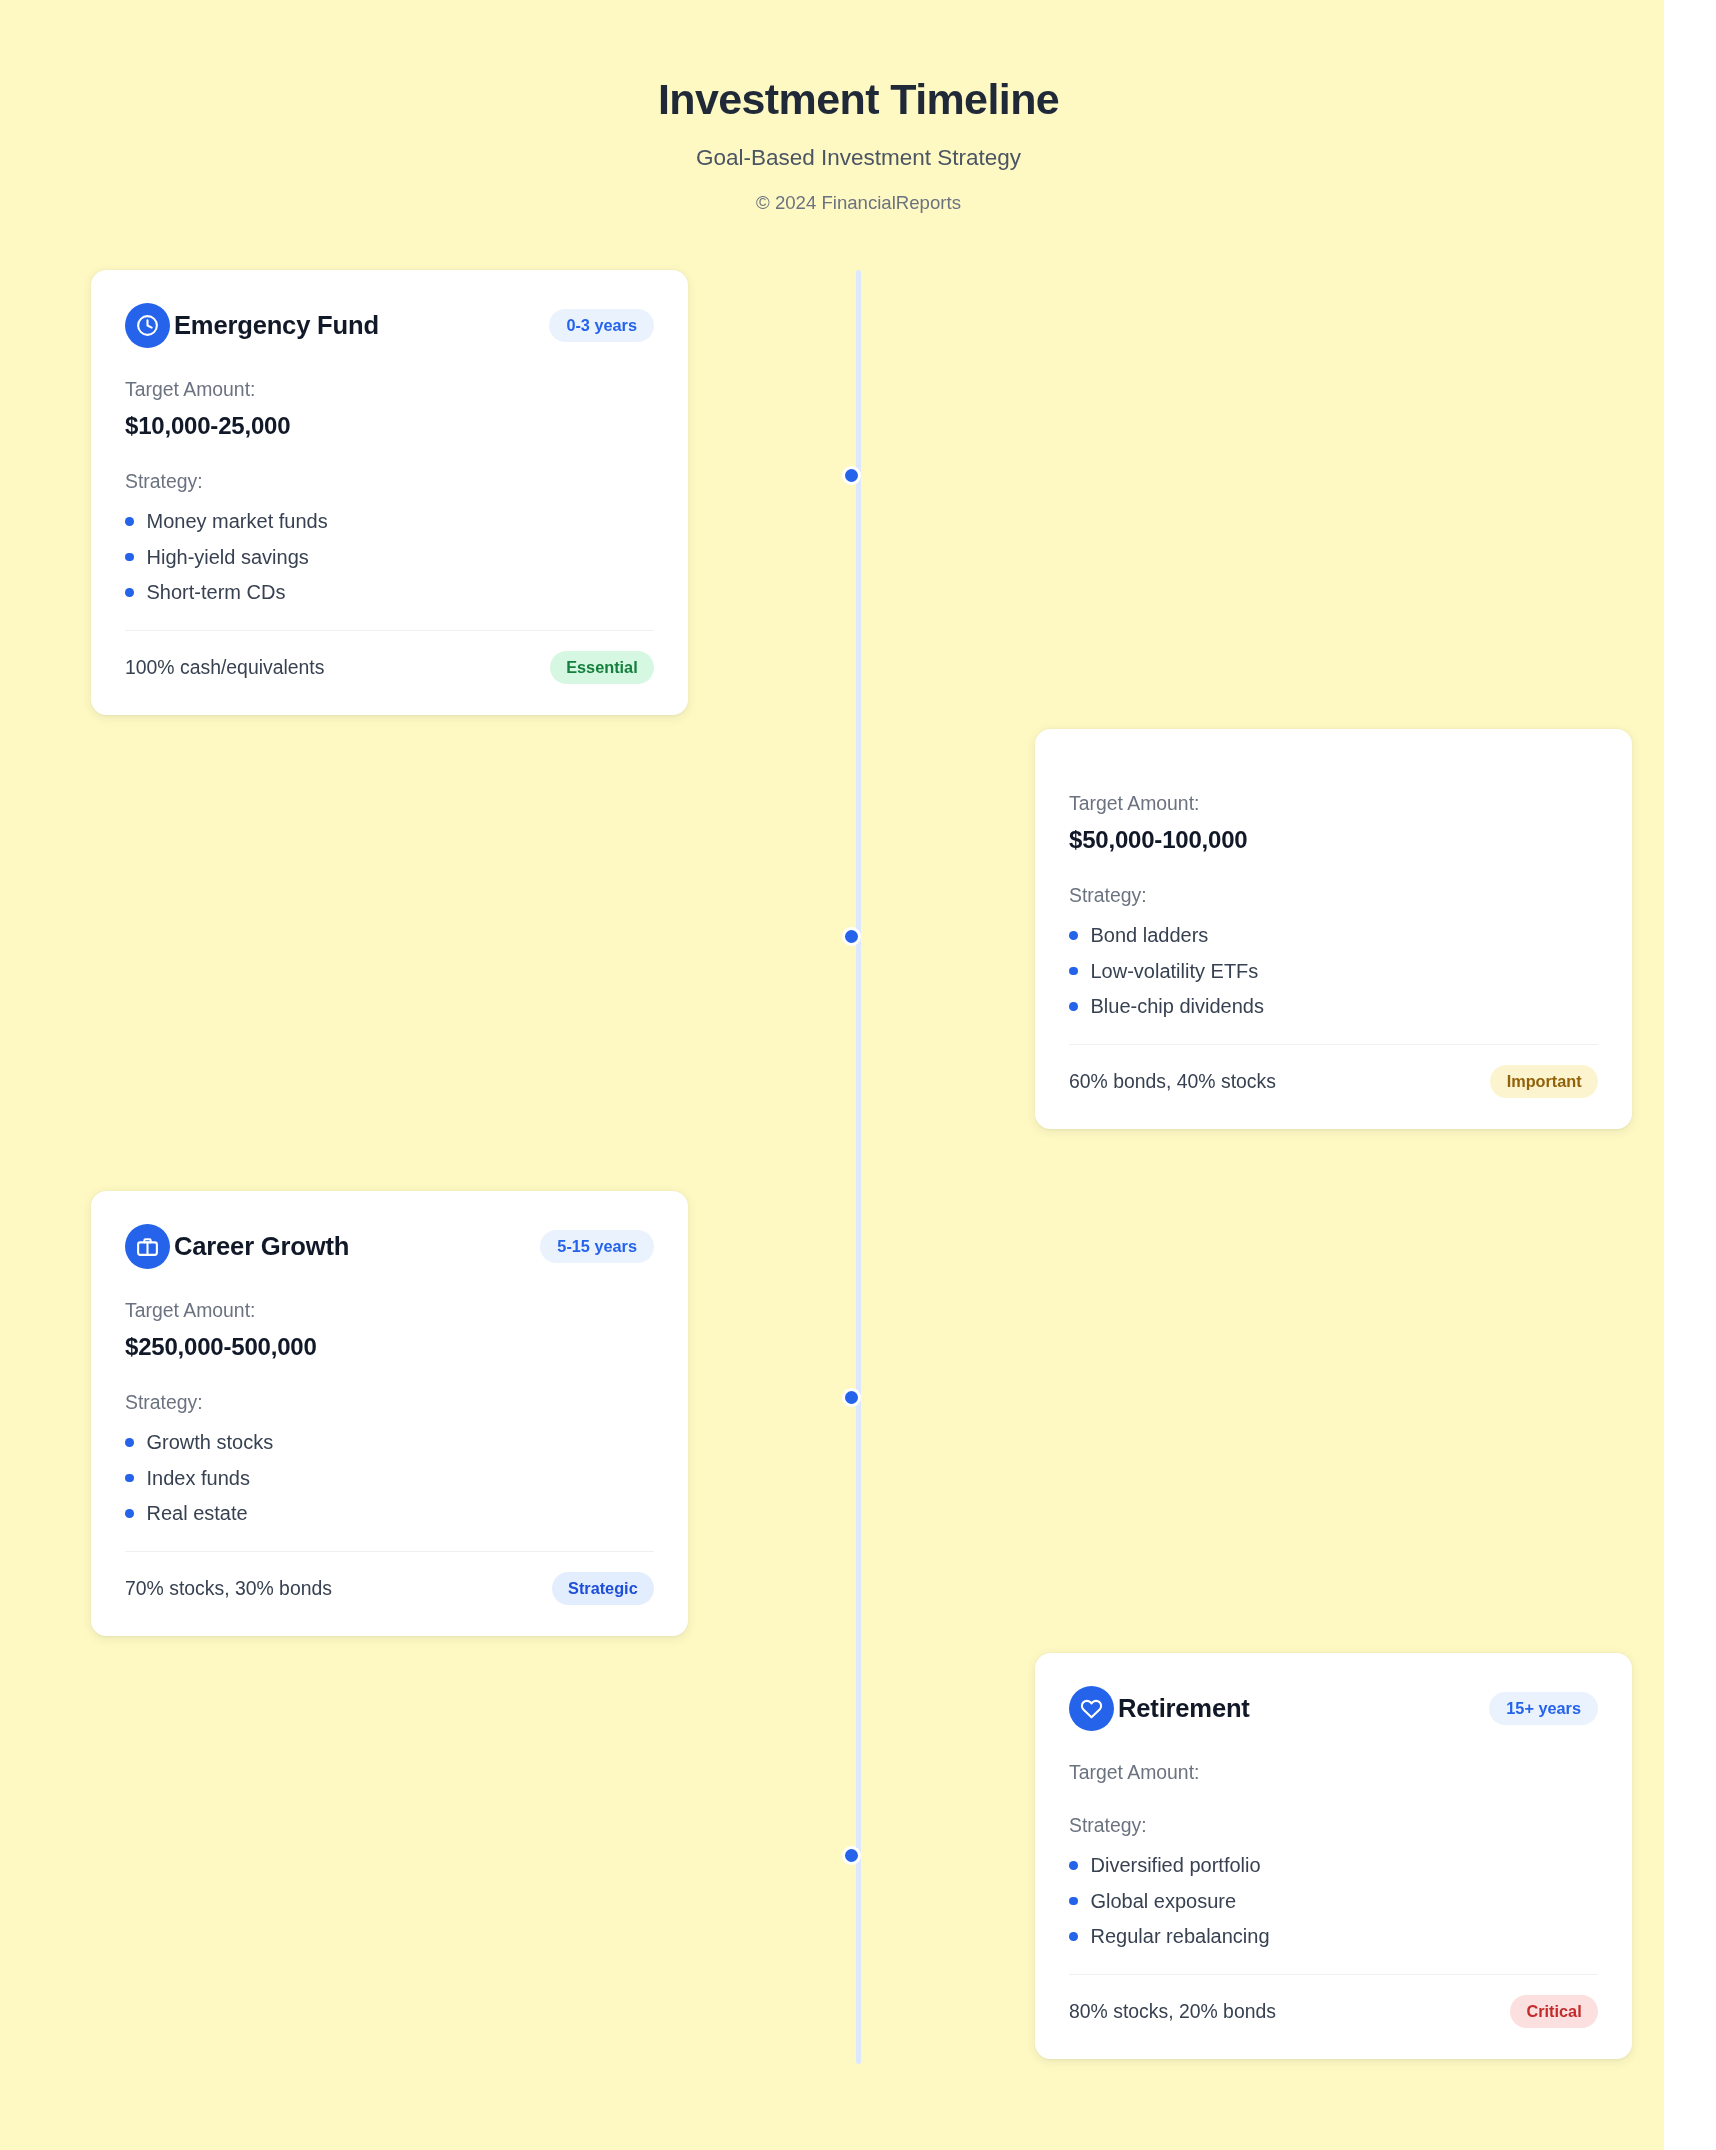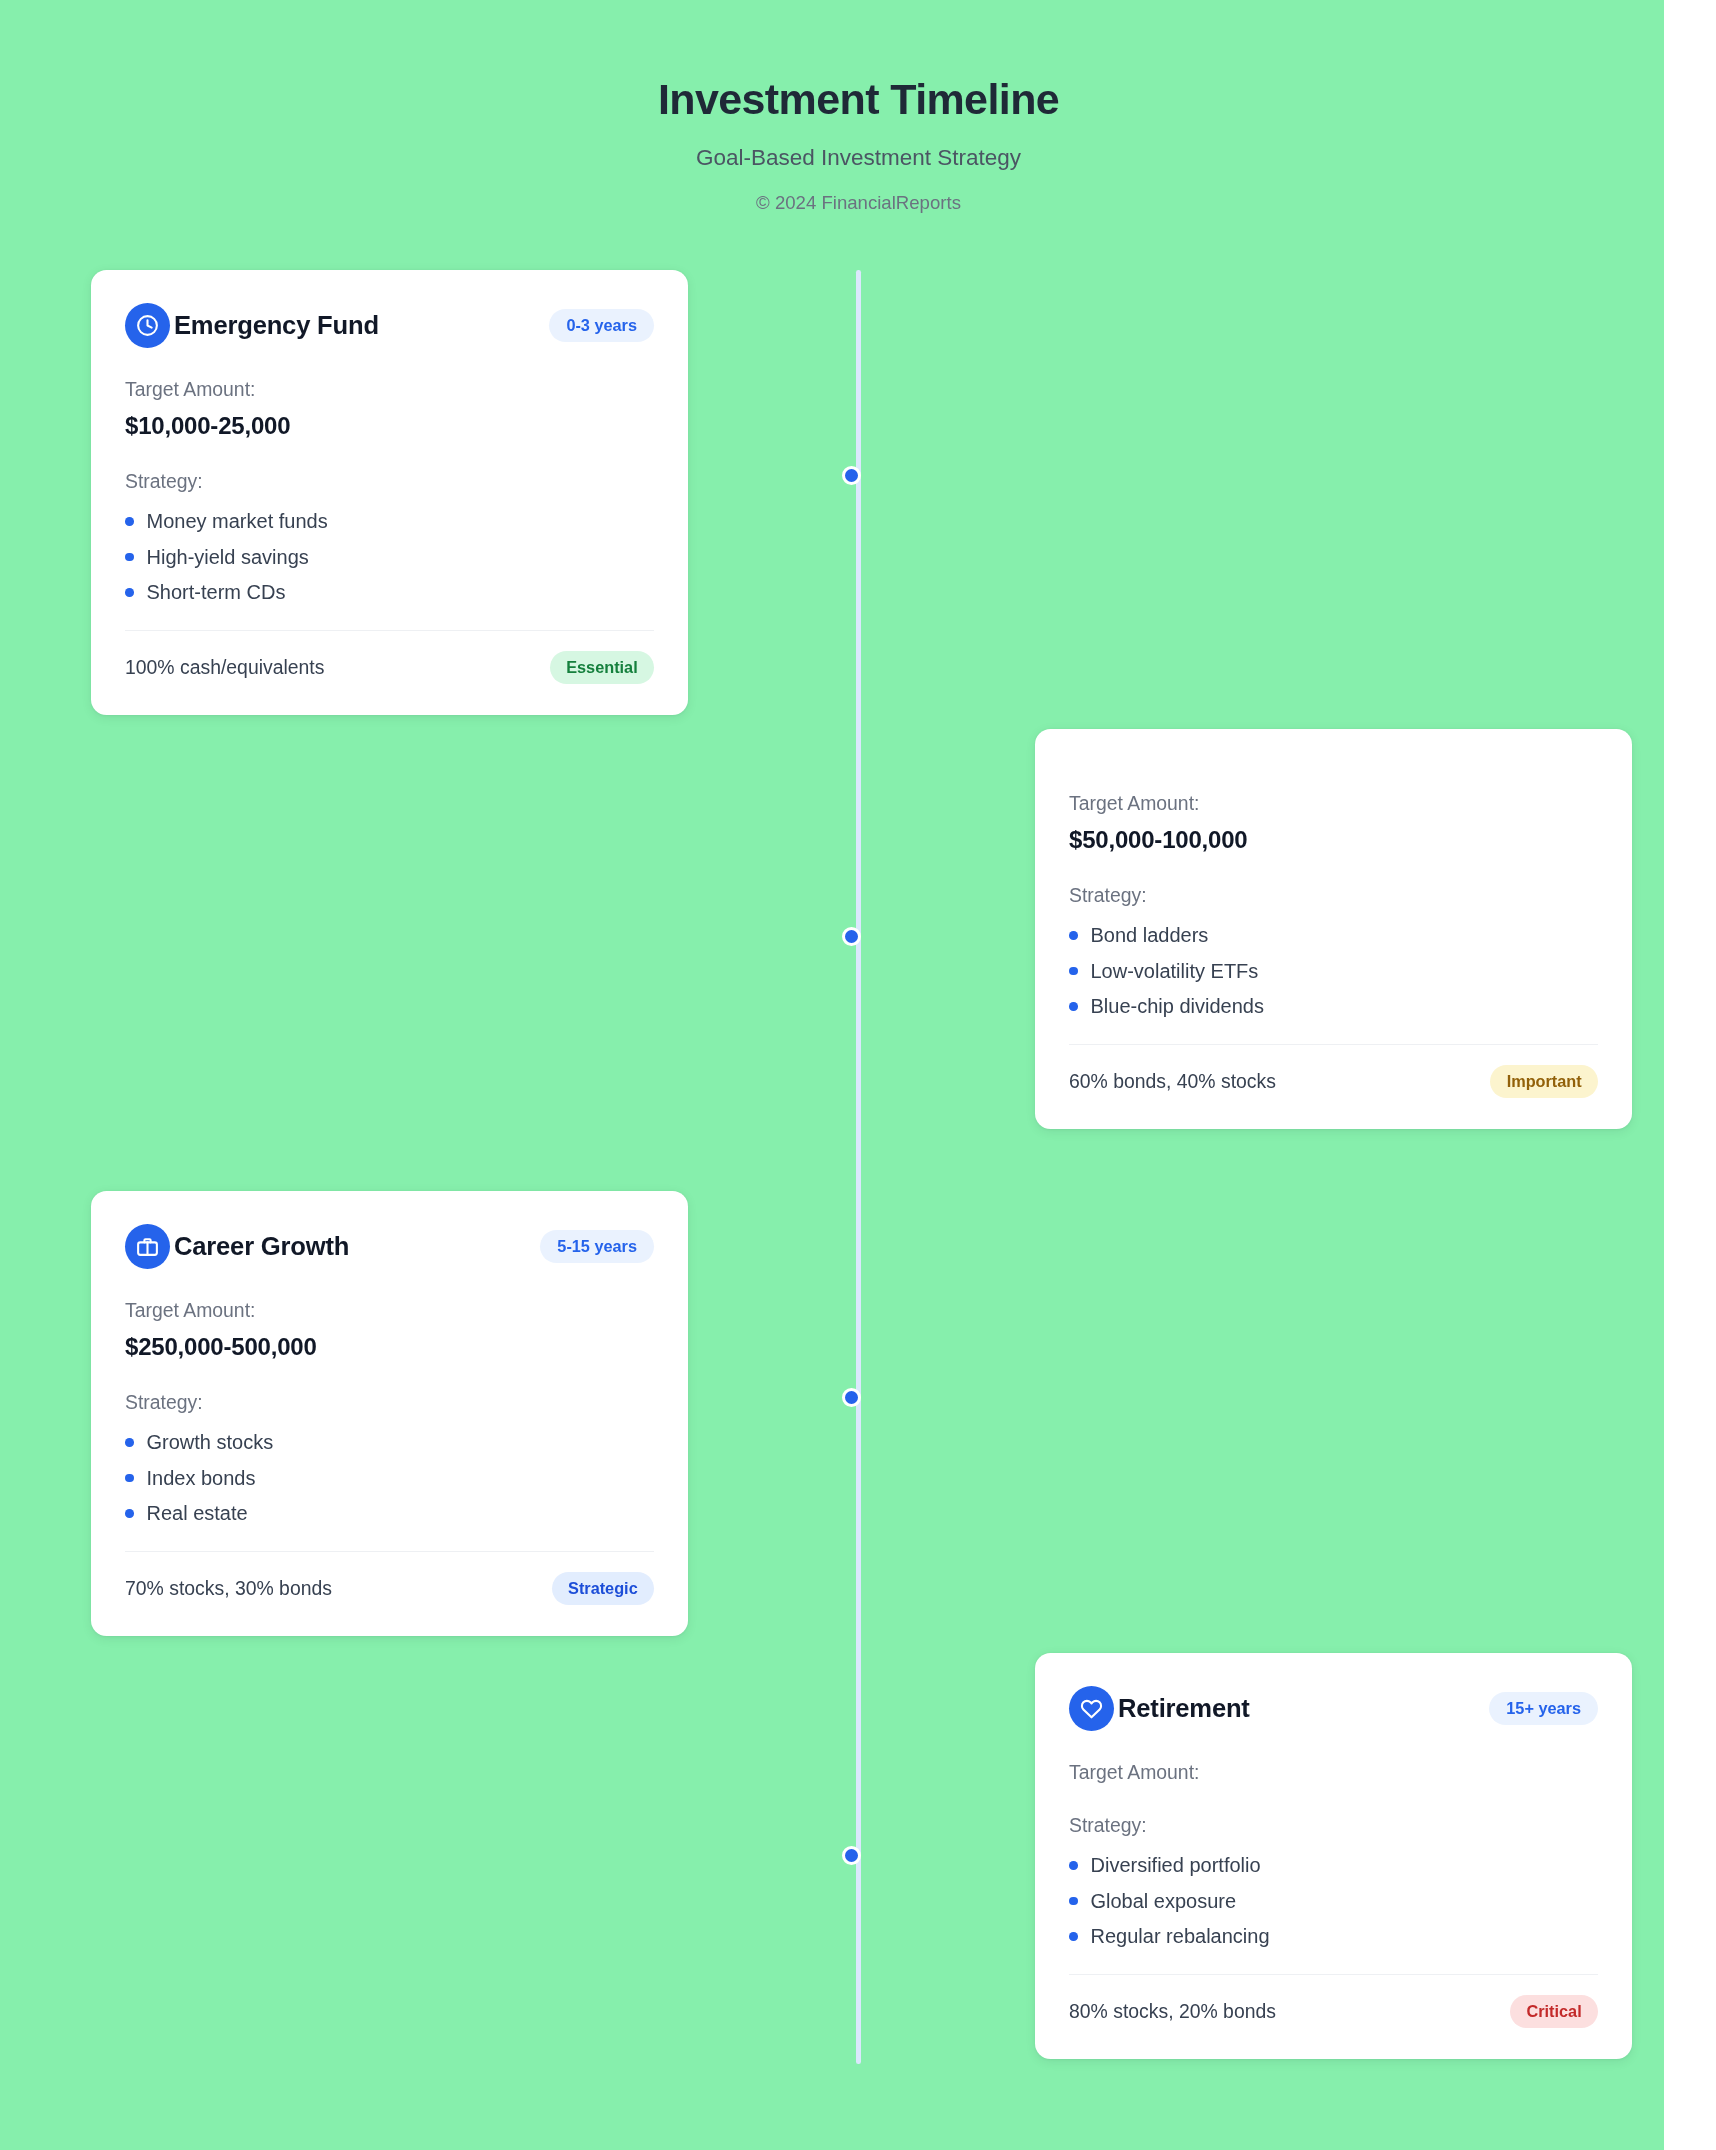--- a/index.html
+++ b/index.html
@@ -9,21 +9,21 @@
     height: 2151px;
     background: #ffffff;
     font-family: "Liberation Sans", sans-serif;
     -webkit-font-smoothing: antialiased;
   }
 
   .page {
     position: relative;
     width: 1664px;
     height: 2151px;
-    background: #86efac;
+    background: #fef9c3;
     overflow: hidden;
   }
 
   
   .header {
     position: absolute;
     top: 76px;
     left: 0;
     width: 1717px;
     text-align: center;
@@ -292,21 +292,21 @@
     <div class="field-label">Target Amount:</div>
     <div class="field-value">$250,000-500,000</div>
     <div class="strategy-label">Strategy:</div>
     <ul class="strategy-list">
       <li class="strategy-item">
         <span class="strategy-bullet"></span>
         <span>Growth stocks</span>
       </li>
       <li class="strategy-item">
         <span class="strategy-bullet"></span>
-        <span>Index bonds</span>
+        <span>Index funds</span>
       </li>
       <li class="strategy-item">
         <span class="strategy-bullet"></span>
         <span>Real estate</span>
       </li>
     </ul>
     <div class="card-divider"></div>
     <div class="card-foot">
       <span class="allocation-text">70% stocks, 30% bonds</span>
       <span class="priority-badge priority-strategic">Strategic</span>

